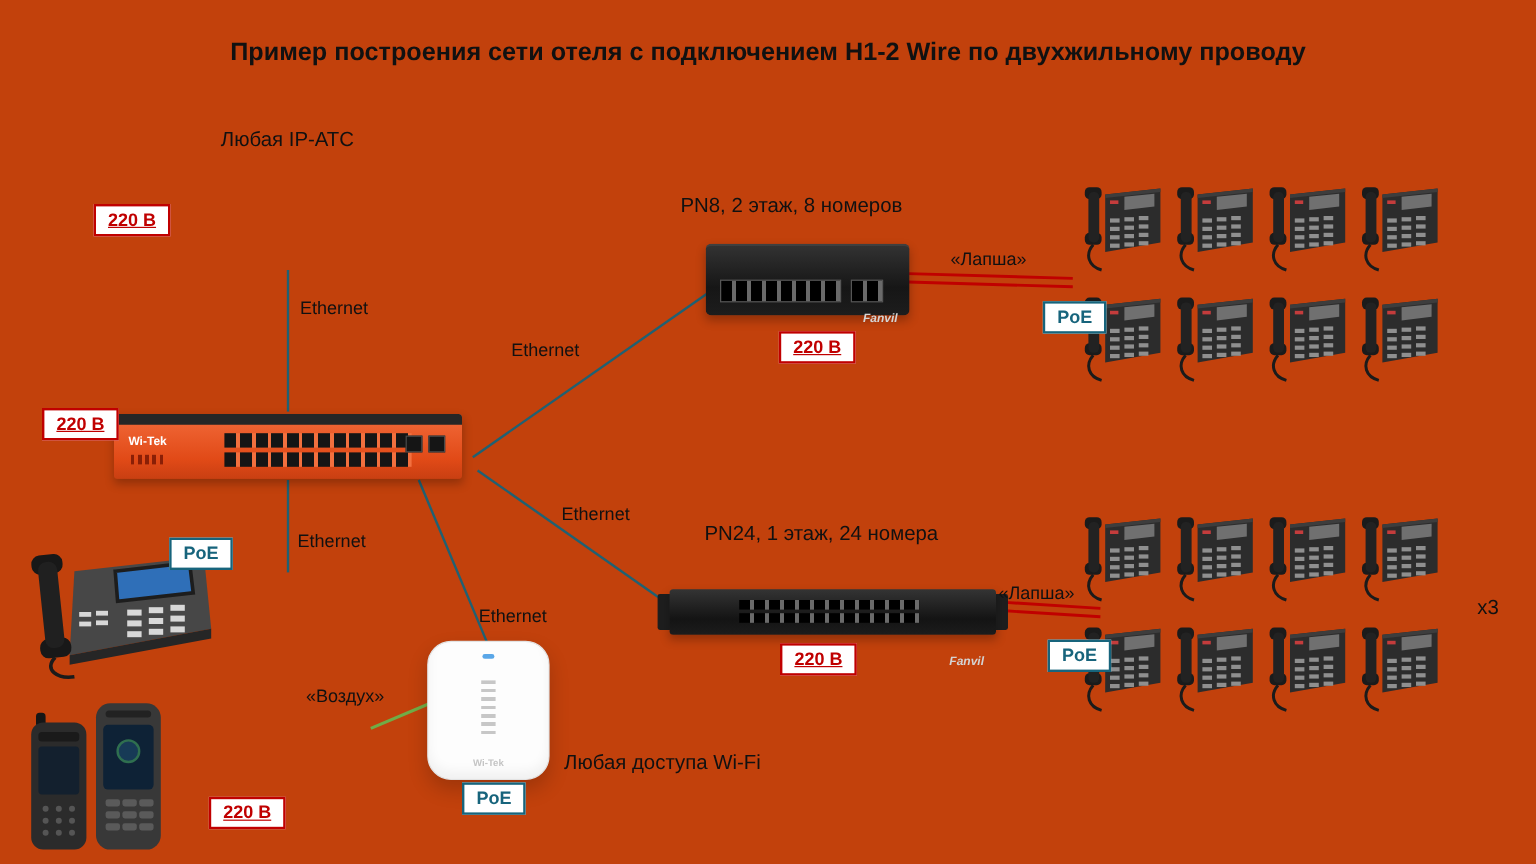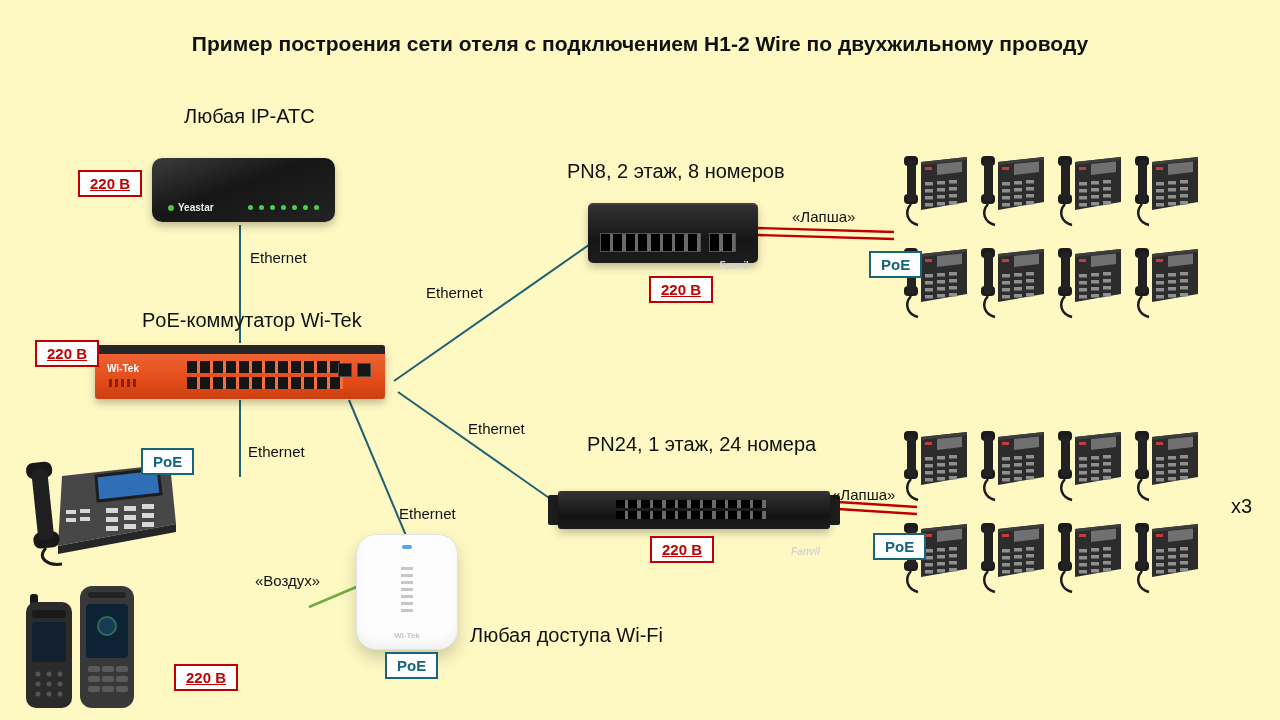--- a/index.html
+++ b/index.html
@@ -1,25 +1,25 @@
 <!DOCTYPE html>
 <html><head>
 <meta charset="utf-8">
 <style>
   html,body{margin:0;padding:0;background:#fff;}
   .canvas{
-    position:relative;width:1280px;height:720px;background:#fef9c3;overflow:hidden;
+    position:relative;width:1280px;height:720px;background:#c2410c;overflow:hidden;
     font-family:"Liberation Sans", sans-serif;color:#111;
   }
   .title{
     position:absolute;top:32px;left:0;width:1280px;text-align:center;
     font-size:21px;font-weight:700;color:#111;
   }
   .wires{position:absolute;left:0;top:0;z-index:1;}
-  .lbl{position:absolute;z-index:3;font-size:20px;color:#111;white-space:nowrap;line-height:21px;}
+  .lbl{position:absolute;z-index:3;font-size:17px;color:#111;white-space:nowrap;line-height:21px;}
   .lbl-sm{font-size:15px;}
   .badge{
     position:absolute;z-index:4;background:#fff;font-weight:700;font-size:15px;
     padding:3px 10px;border:2px solid;white-space:nowrap;
   }
   .badge-power{color:#c00000;border-color:#c00000;text-decoration:underline;}
   .badge-poe{color:#17647c;border-color:#17647c;}
 
   
   .device{position:absolute;z-index:2;}
@@ -138,44 +138,28 @@
       <path d="M757 235 L894 239"></path>
       <path d="M838 502 L917 507"></path>
       <path d="M838 509 L917 514"></path>
     </g>
     <path d="M309 607 L361 585" stroke="#70ad47" stroke-width="2.6" fill="none"></path>
   </svg>
 
   <div class="title">Пример построения сети отеля с подключением H1-2 Wire по двухжильному проводу</div>
 
   <div class="lbl" style="left:184px;top:106px">Любая IP-АТС</div>
-  <div class="device pbx">
-    <div class="pbx-brand">
-        <span class="pbx-dot"></span>
-        <span>Yeastar</span>
-      </div>
-    <div class="pbx-leds">
-        <span></span>
-        <span></span>
-        <span></span>
-        <span></span>
-        <span></span>
-        <span></span>
-        <span></span>
-      </div>
-  </div>
   <div class="badge badge-power" style="left:78px;top:170px">220 В</div>
 
   <div class="lbl lbl-sm" style="left:250px;top:247px">Ethernet</div>
   <div class="lbl lbl-sm" style="left:426px;top:282px">Ethernet</div>
   <div class="lbl lbl-sm" style="left:468px;top:418px">Ethernet</div>
   <div class="lbl lbl-sm" style="left:248px;top:441px">Ethernet</div>
   <div class="lbl lbl-sm" style="left:399px;top:503px">Ethernet</div>
 
-  <div class="lbl" style="left:142px;top:310px">PoE-коммутатор Wi-Tek</div>
   <div class="device wtswitch">
     <div class="sw-top"></div>
     <div class="sw-logo">Wi-Tek</div>
     <div class="sw-ind"></div>
     <div class="sw-ports">
         <div class="port-row"></div>
         <div class="port-row"></div>
       </div>
     <div class="sw-sfp">
         <span></span>

